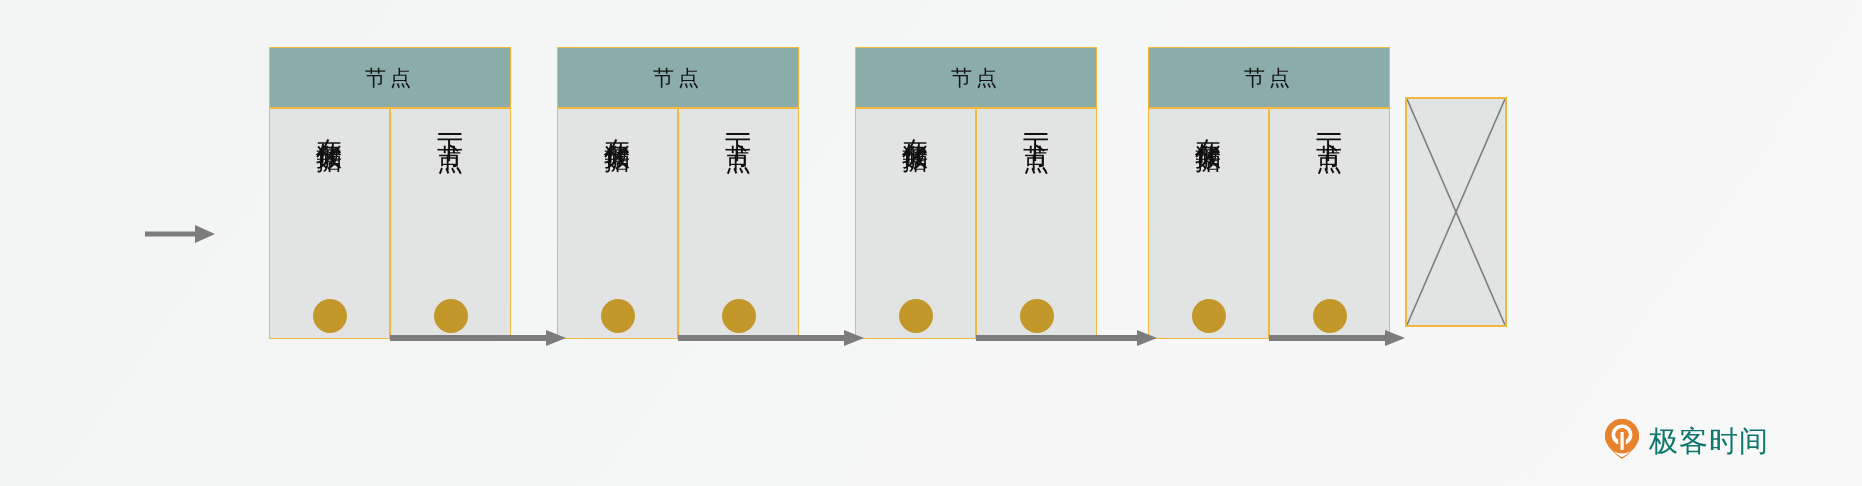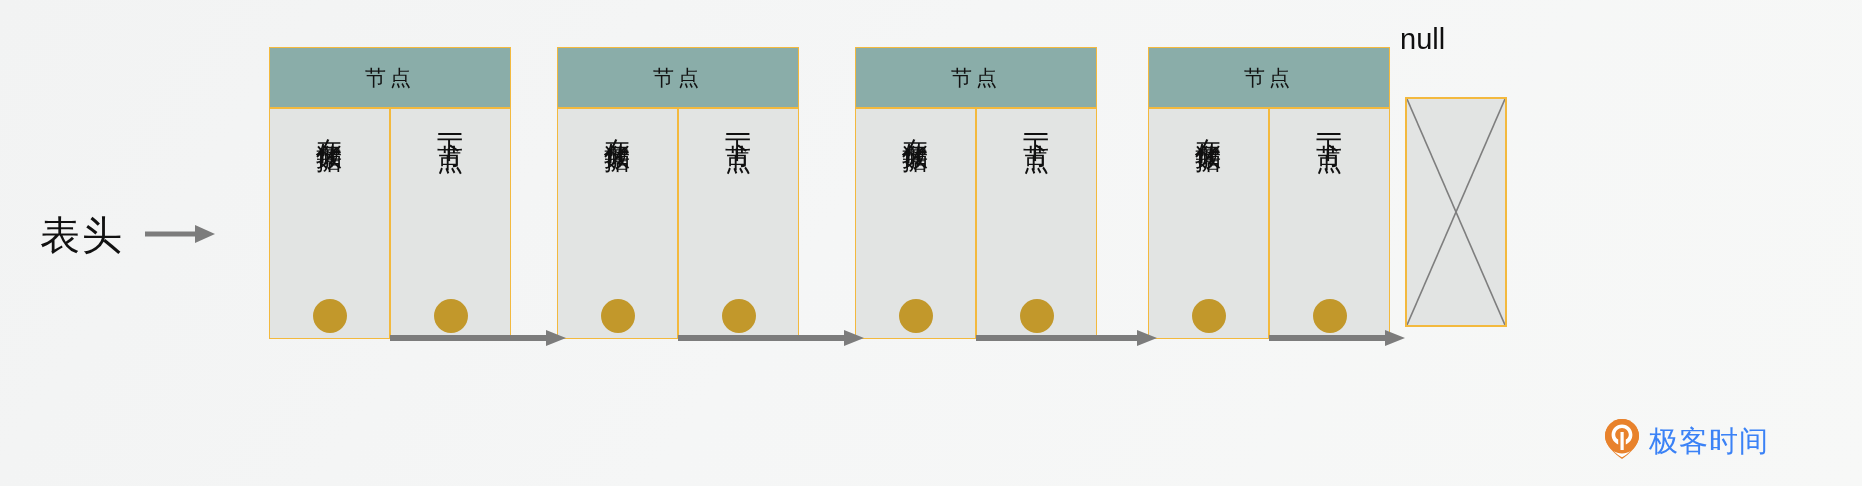--- a/index.html
+++ b/index.html
@@ -63,28 +63,27 @@
     position:absolute;left:1405px;top:97px;width:102px;height:230px;
     box-sizing:border-box;background:#e2e4e3;border:2px solid #f3b93e;
   }
   .null-box svg{position:absolute;left:0;top:0;}
 
   
   .watermark{
     position:absolute;left:1604px;top:418px;
     display:flex;align-items:center;gap:9px;
   }
-  .wm-text{font-size:29px;color:#3b82f6;letter-spacing:1px;line-height:1;}
+  .wm-text{font-size:29px;color:#0f766e;letter-spacing:1px;line-height:1;}
 </style>
 </head>
 <body>
 
 <div class="canvas">
 
-  <div class="head-label">表头</div>
   <div class="head-arrow">
     <svg width="70" height="24" viewBox="0 0 70 24">
       <line x1="0" y1="12" x2="52" y2="12" stroke="#7c7c7c" stroke-width="5"></line>
       <polygon points="50,3 70,12 50,21" fill="#7c7c7c"></polygon>
     </svg>
   </div>
 
   <div class="node" style="left:269px;">
     <div class="node-header">节点</div>
     <div class="node-body">
@@ -160,21 +159,20 @@
     </svg>
   </div>
   <div class="connector" style="left:1269px;top:327px;width:136px;">
     <svg width="136" height="22" viewBox="0 0 136 22">
       <line x1="0" y1="11" x2="118" y2="11" stroke="#7c7c7c" stroke-width="6"></line>
       <polygon points="116,3 136,11 116,19" fill="#7c7c7c"></polygon>
     </svg>
   </div>
 
   <div class="null-label">
-    <div>null</div>
   </div>
   <div class="null-box">
     <svg width="98" height="226" viewBox="0 0 98 226">
       <line x1="0" y1="0" x2="98" y2="226" stroke="#7e7e7e" stroke-width="1.6"></line>
       <line x1="98" y1="0" x2="0" y2="226" stroke="#7e7e7e" stroke-width="1.6"></line>
     </svg>
   </div>
 
   <div class="watermark">
     <span>

